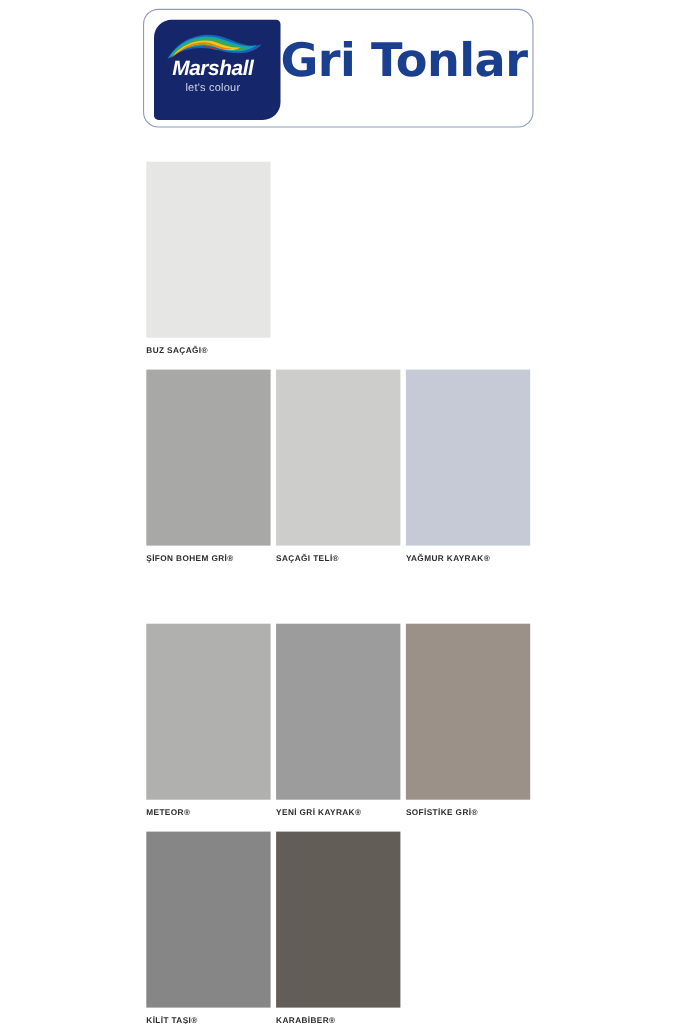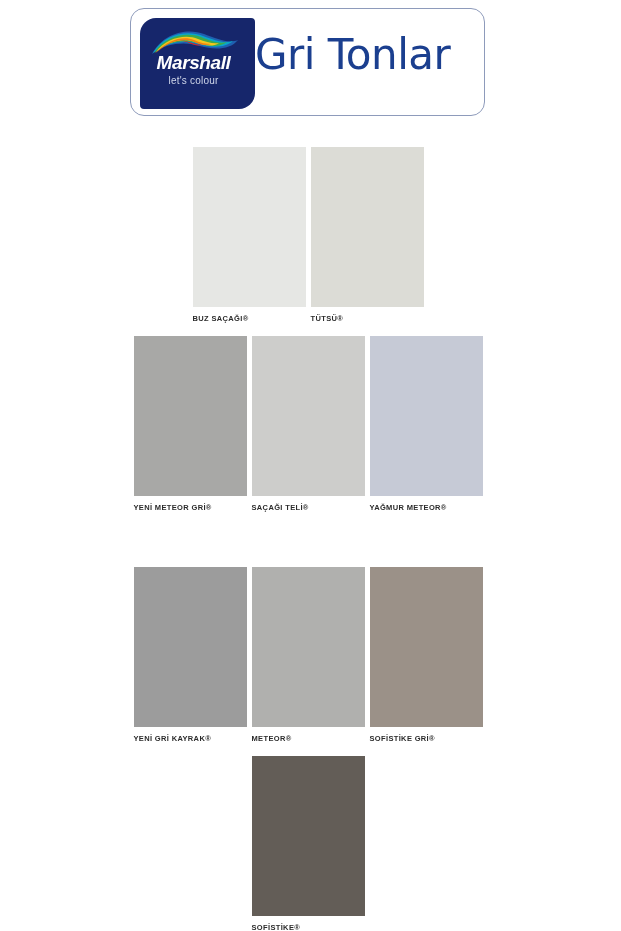--- a/index.html
+++ b/index.html
@@ -74,41 +74,40 @@
     font-size: 10px;
     letter-spacing: 0.2px;
     font-family: "Liberation Sans", sans-serif;
   }
   .header-title {
     position: absolute;
     left: 255px;
     top: 30px;
     color: #1b3f8f;
     font-size: 42px;
-    font-weight: normal;
+    font-weight: bold;
     letter-spacing: -0.5px;
     font-family: "DejaVu Sans", sans-serif;
     white-space: nowrap;
   }
 
   
   .palette {
     position: absolute;
     left: 133px;
     top: 147px;
     width: 350px;
   }
   .swatch-group { margin-bottom: 0; }
   .group-gap { height: 42px; }
 
   .swatch-row {
     display: flex;
     gap: 5px;
     margin-bottom: 13px;
-    justify-content: center;
   }
   .swatch-cell {
     width: 113px;
   }
   .swatch-chip {
     width: 113px;
     height: 160px;
     display: block;
   }
   .swatch-label {
@@ -144,61 +143,61 @@
 </div>
 
 <div class="palette">
 
   <div class="swatch-group">
     <div class="swatch-row">
       <div class="swatch-cell">
         <span class="swatch-chip" style="background: rgb(230, 231, 228);"></span>
         <div class="swatch-label">BUZ SAÇAĞI®</div>
       </div>
-      <div class="swatch-cell">
-        <span class="swatch-chip" style="background: rgb(220, 220, 214);"></span>
-        <div class="swatch-label">TÜTSÜ®</div>
-      </div>
     </div>
 
     <div class="swatch-row">
       <div class="swatch-cell">
         <span class="swatch-chip" style="background: rgb(168, 168, 166);"></span>
-        <div class="swatch-label">YENİ METEOR GRİ®</div>
+        <div class="swatch-label">ŞİFON BOHEM GRİ®</div>
       </div>
       <div class="swatch-cell">
         <span class="swatch-chip" style="background: rgb(205, 205, 203);"></span>
         <div class="swatch-label">SAÇAĞI TELİ®</div>
       </div>
       <div class="swatch-cell">
         <span class="swatch-chip" style="background: rgb(198, 202, 214);"></span>
-        <div class="swatch-label">YAĞMUR METEOR®</div>
+        <div class="swatch-label">YAĞMUR KAYRAK®</div>
       </div>
     </div>
   </div>
 
   <div class="group-gap"></div>
 
   <div class="swatch-group">
     <div class="swatch-row">
+      <div class="swatch-cell">
+        <span class="swatch-chip" style="background: rgb(176, 176, 174);"></span>
+        <div class="swatch-label">METEOR®</div>
+      </div>
       <div class="swatch-cell">
         <span class="swatch-chip" style="background: rgb(156, 156, 156);"></span>
         <div class="swatch-label">YENİ GRİ KAYRAK®</div>
       </div>
       <div class="swatch-cell">
-        <span class="swatch-chip" style="background: rgb(176, 176, 174);"></span>
-        <div class="swatch-label">METEOR®</div>
-      </div>
-      <div class="swatch-cell">
         <span class="swatch-chip" style="background: rgb(155, 145, 136);"></span>
         <div class="swatch-label">SOFİSTİKE GRİ®</div>
       </div>
     </div>
 
     <div class="swatch-row">
       <div class="swatch-cell">
+        <span class="swatch-chip" style="background: rgb(134, 134, 134);"></span>
+        <div class="swatch-label">KİLİT TAŞI®</div>
+      </div>
+      <div class="swatch-cell">
         <span class="swatch-chip" style="background: rgb(99, 93, 87);"></span>
-        <div class="swatch-label">SOFİSTİKE®</div>
+        <div class="swatch-label">KARABİBER®</div>
       </div>
     </div>
   </div>
 
 </div>
 
 </body></html>

